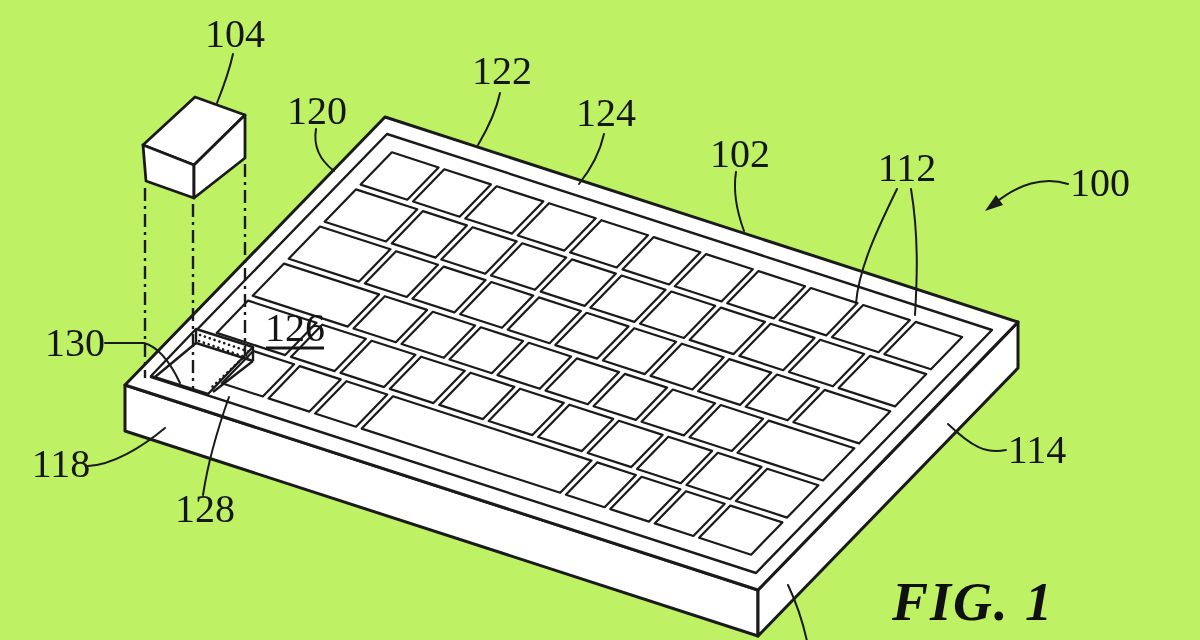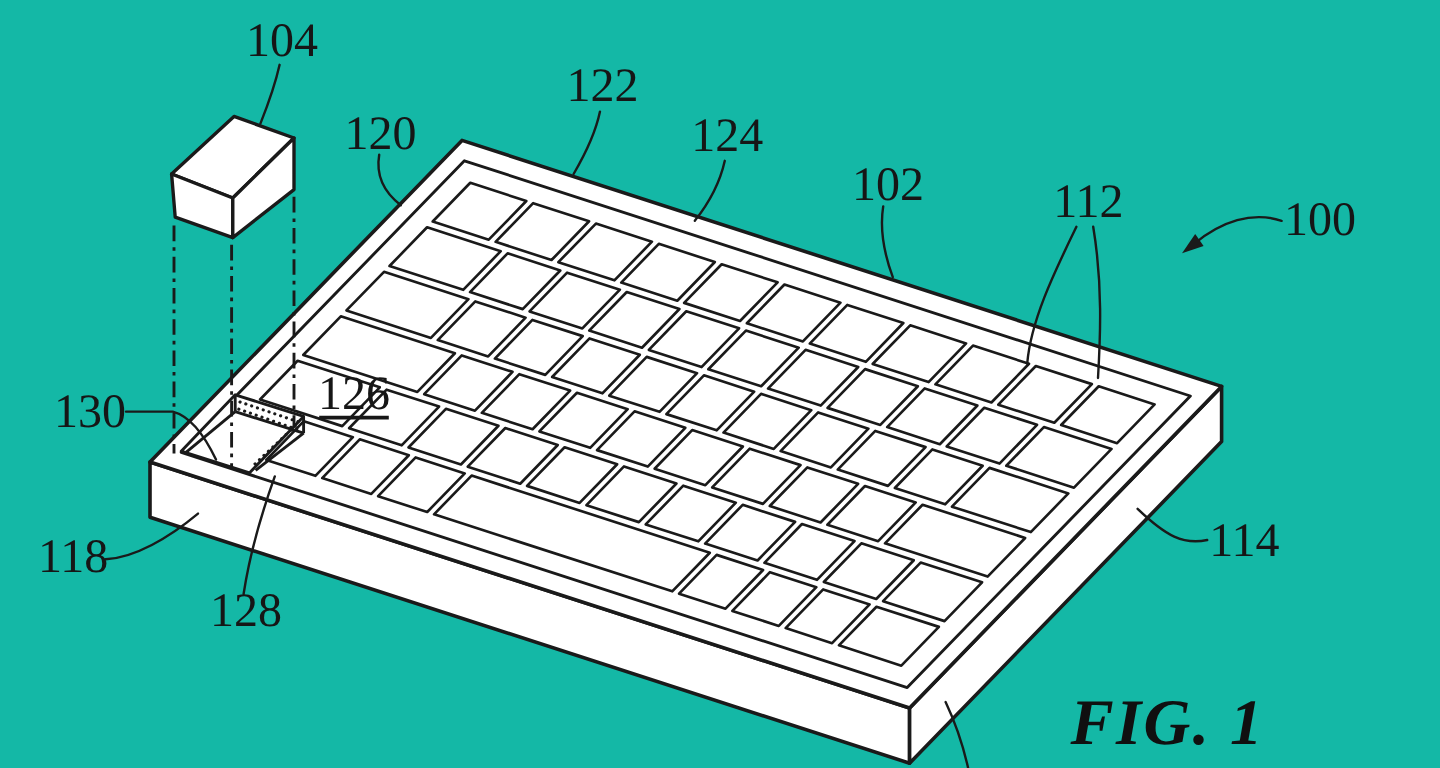--- a/index.html
+++ b/index.html
@@ -1,16 +1,16 @@
 <!DOCTYPE html>
 <html><head>
 <meta charset="utf-8">
 <style>
   html,body{margin:0;padding:0;background:#ffffff;}
-  .canvas{position:relative;width:1200px;height:640px;background:#14b8a6;overflow:hidden;
+  .canvas{position:relative;width:1200px;height:640px;background:#bef264;overflow:hidden;
           font-family:"Liberation Serif", serif;}
   svg{display:block}
   .ref-label{font-family:"Liberation Serif", serif;font-size:40px;fill:#161616;}
   .fig-caption{font-family:"Liberation Serif", serif;font-size:54px;font-weight:bold;font-style:italic;fill:#101010;letter-spacing:2px;}
   .outline{fill:#ffffff;stroke:#1a1a1a;stroke-width:3;stroke-linejoin:round;}
   .thin{fill:none;stroke:#1a1a1a;stroke-width:2.4;stroke-linejoin:round;}
   .leader{fill:none;stroke:#1a1a1a;stroke-width:2;stroke-linecap:round;}
   .phantom{fill:none;stroke:#1a1a1a;stroke-width:2.4;stroke-dasharray:13 5 3 5;stroke-linecap:butt;}
   .stipple{fill:none;stroke:#1a1a1a;stroke-width:2.6;stroke-dasharray:0.1 5;stroke-linecap:round;}
 </style>

